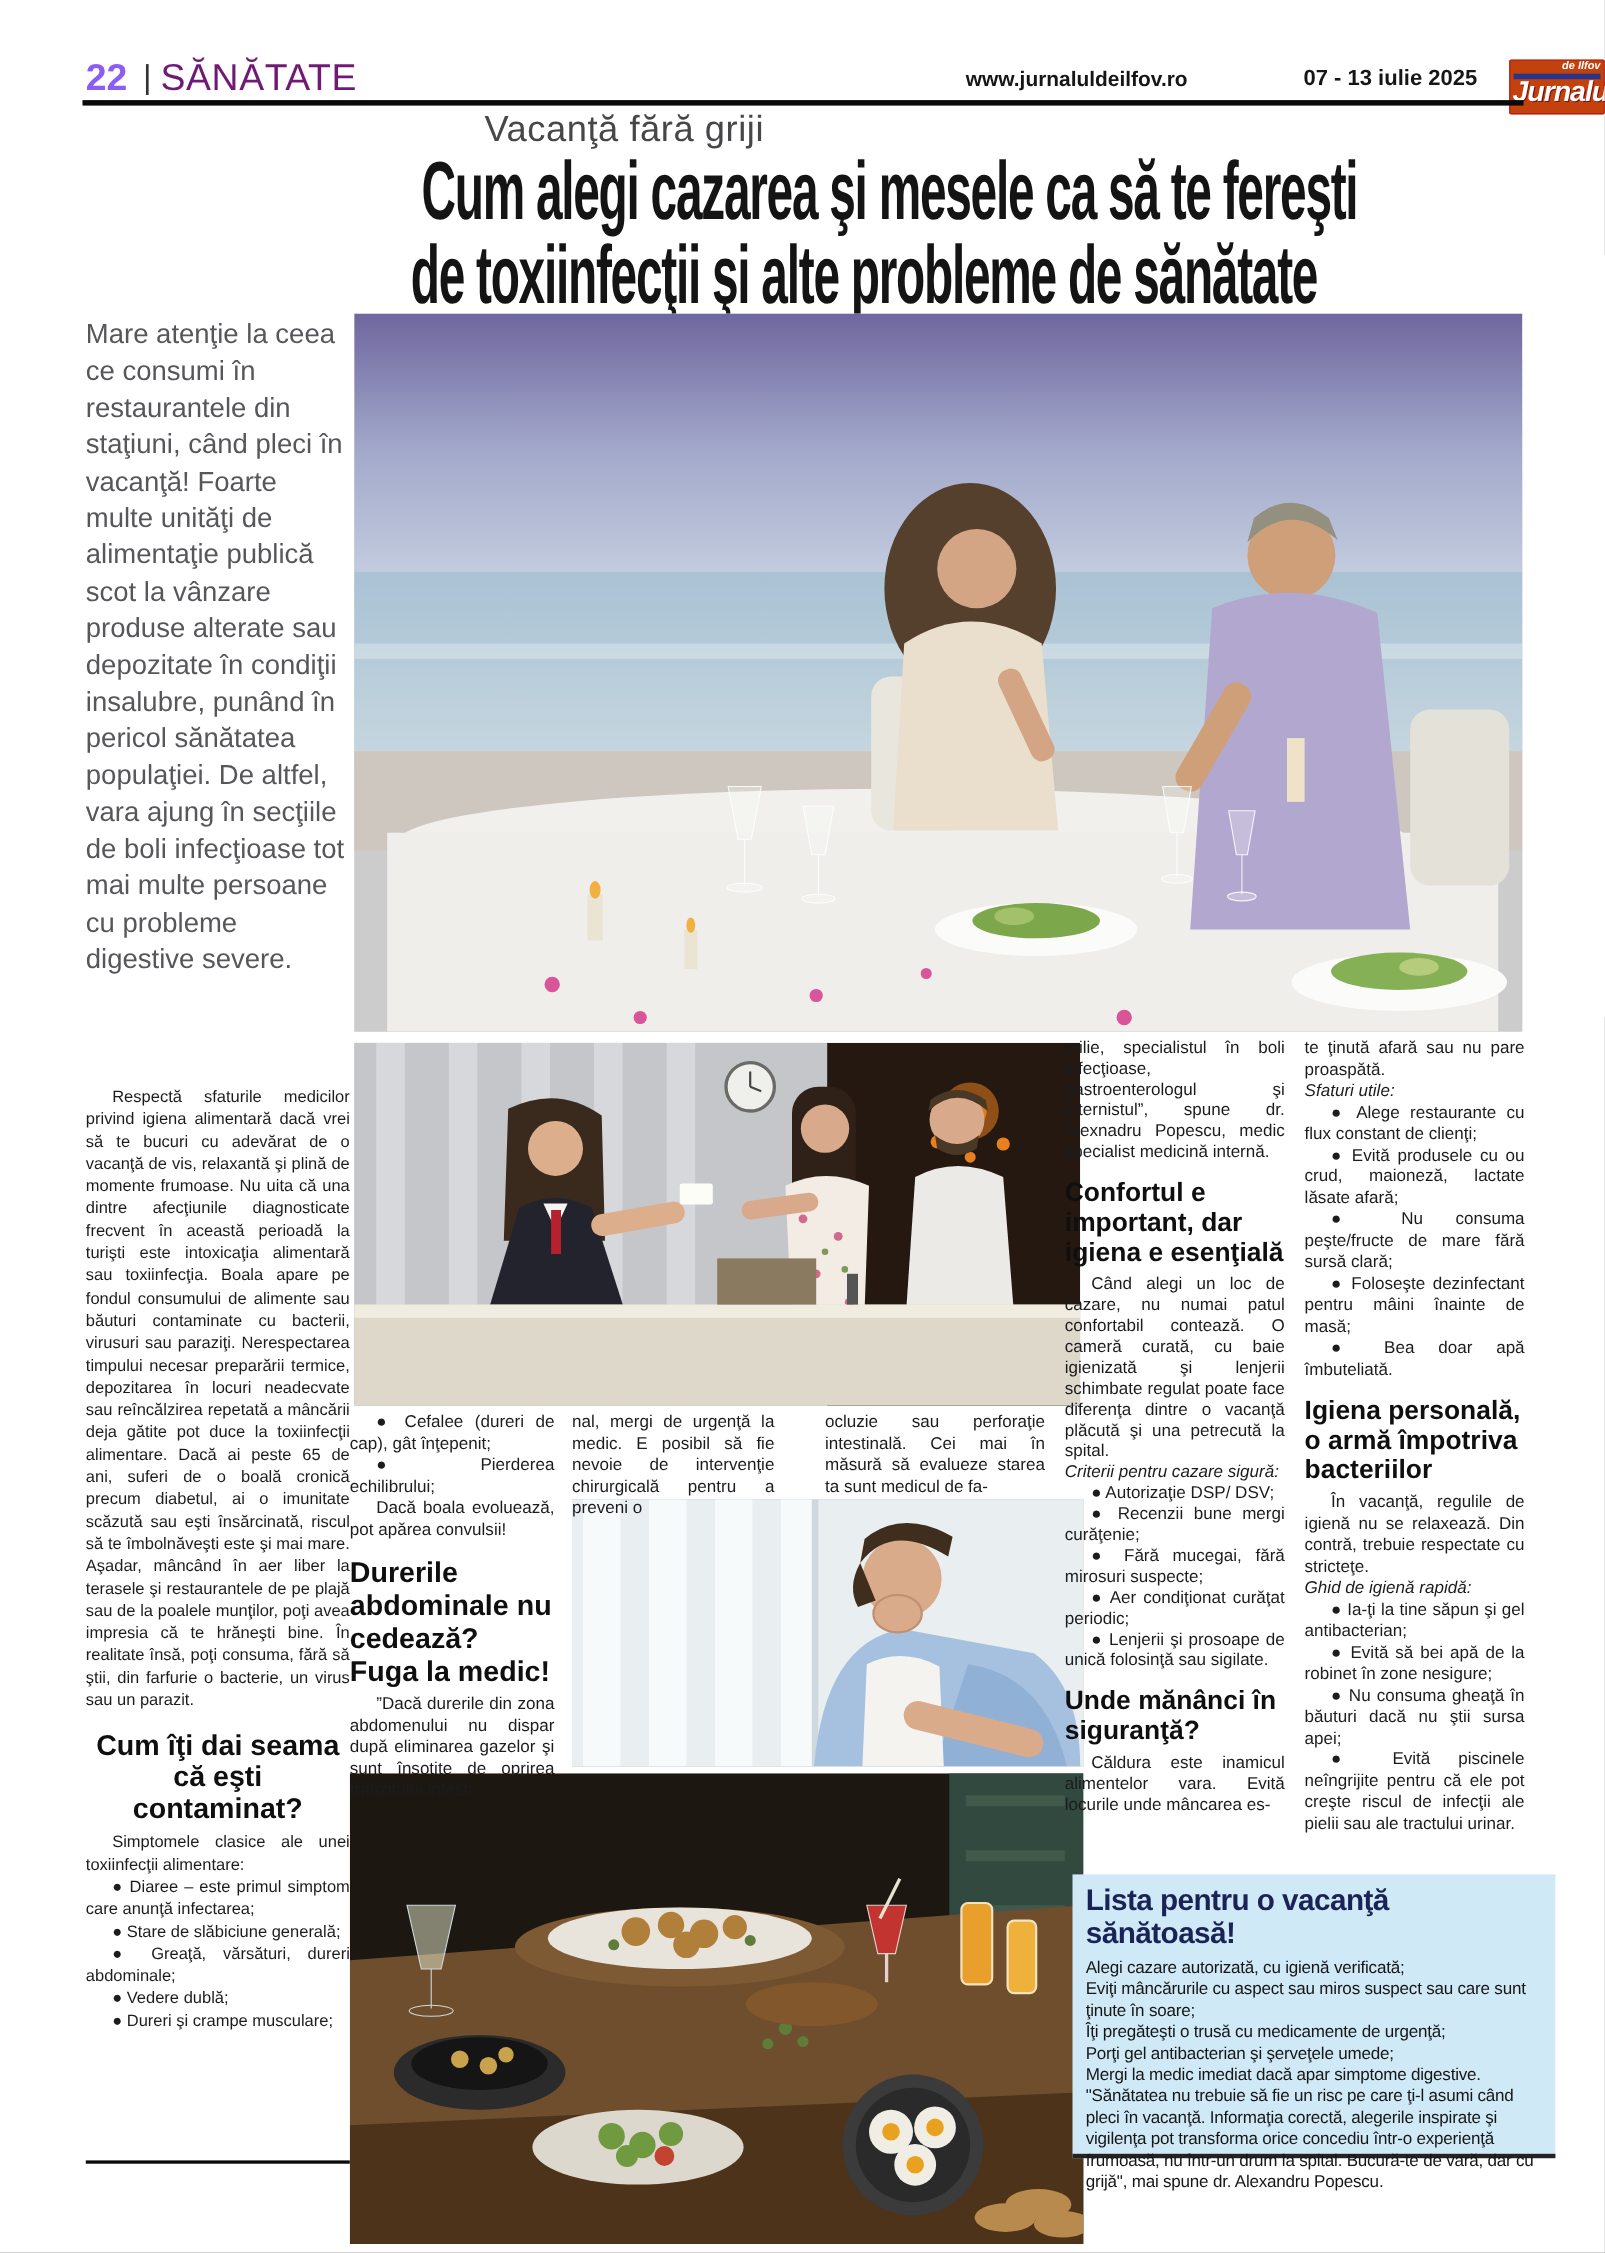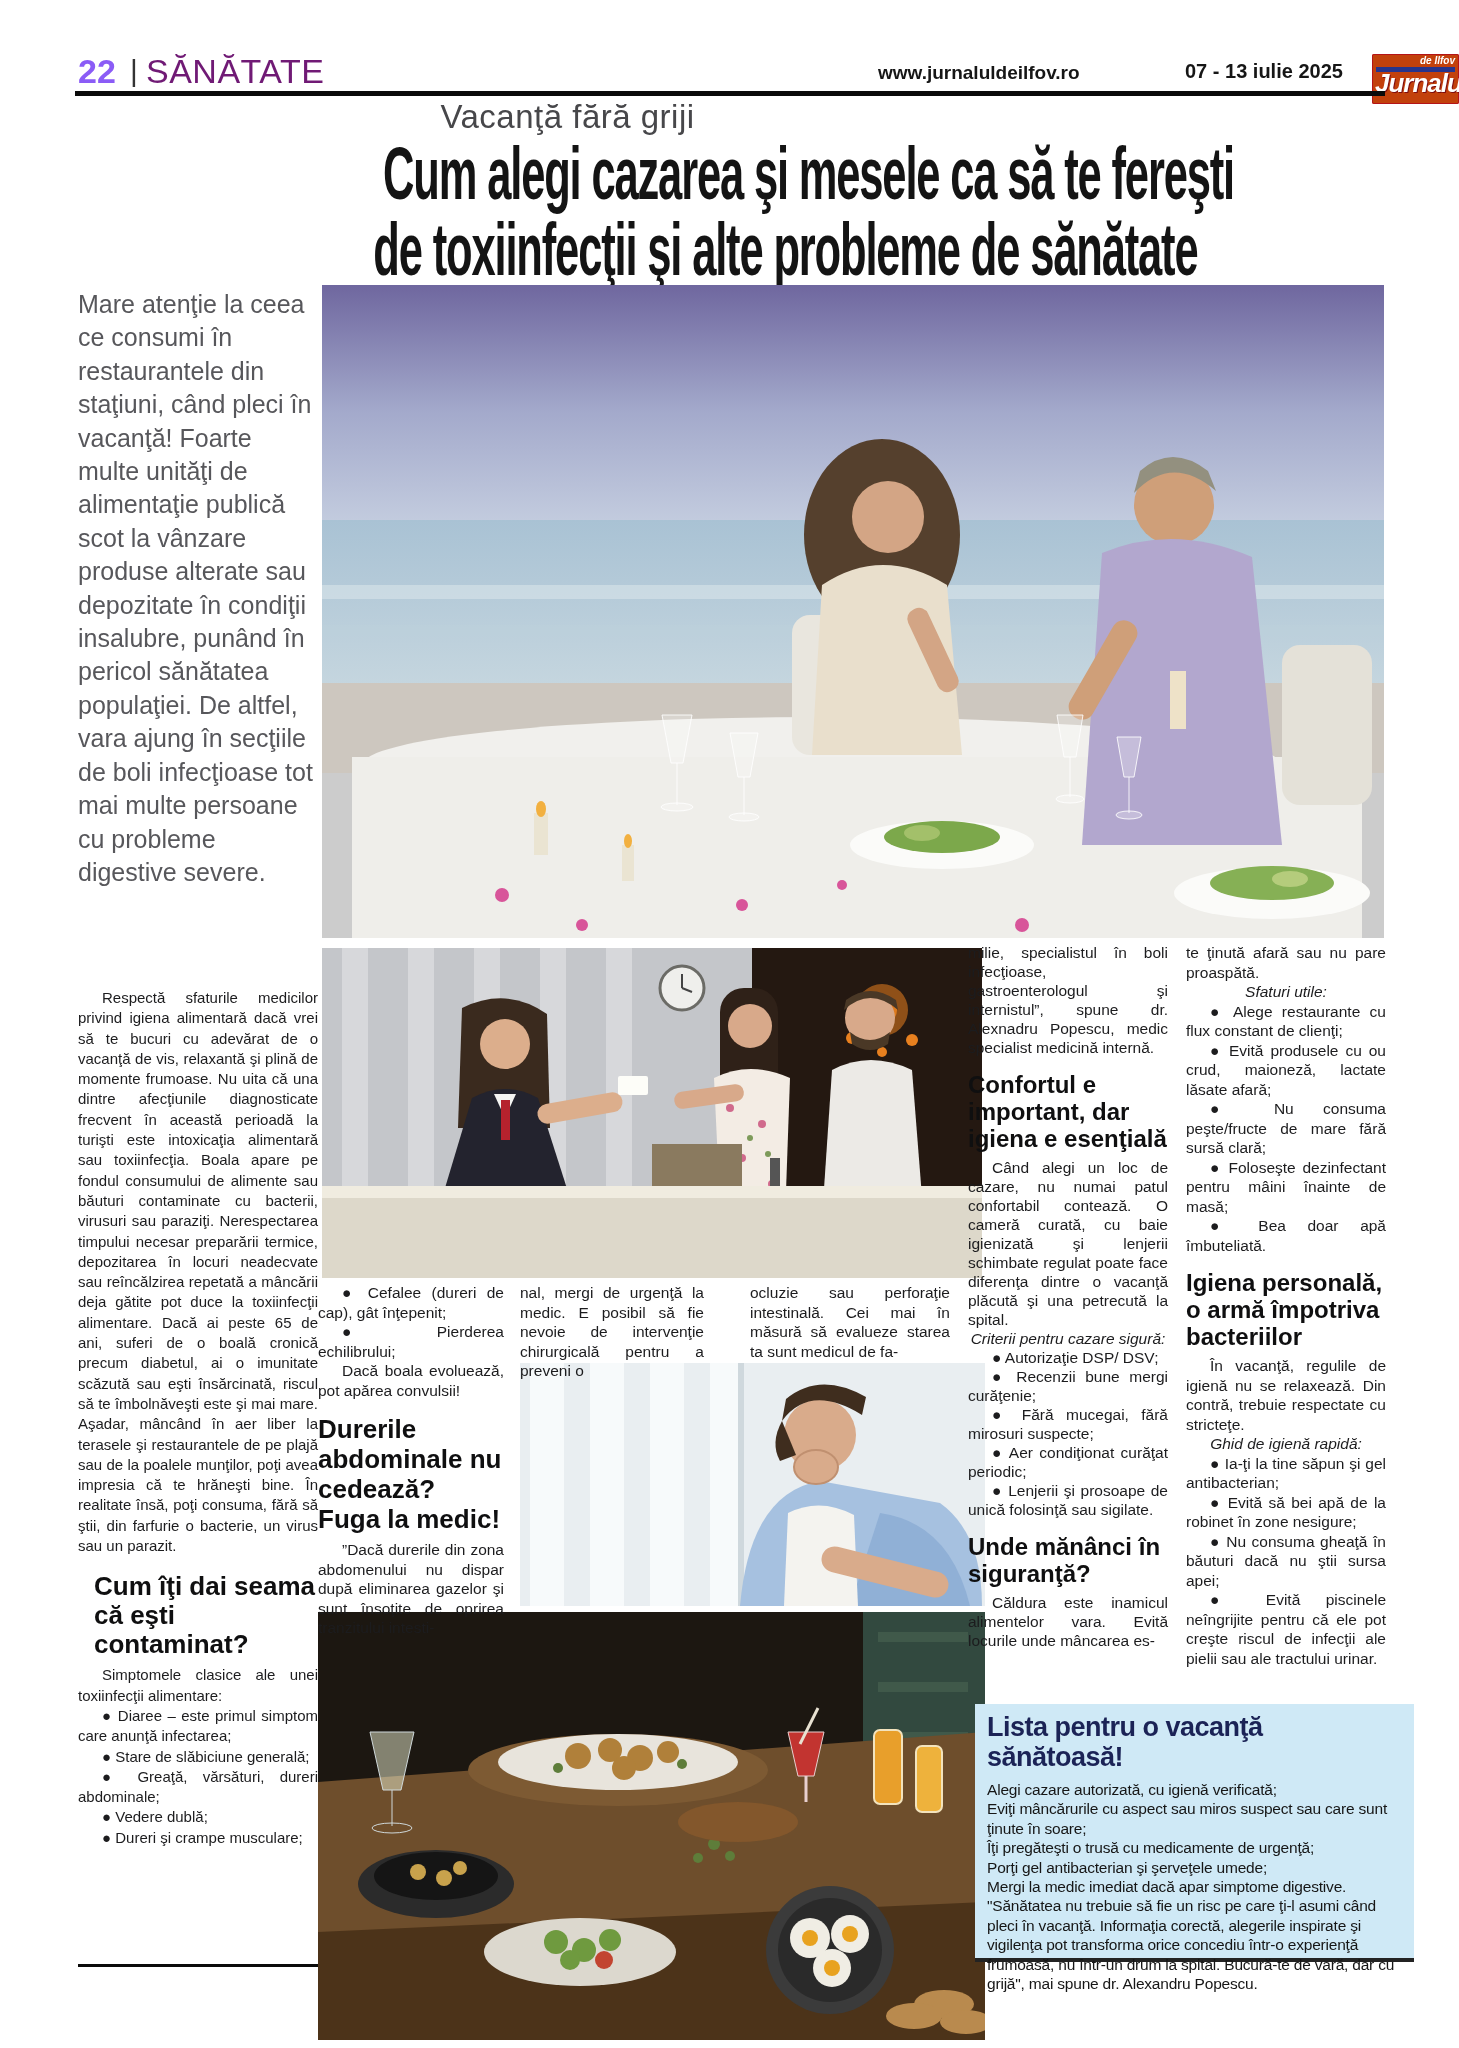--- a/index.html
+++ b/index.html
@@ -26,22 +26,22 @@
   .hline>span{display:inline-block;transform:scaleX(.58);transform-origin:50% 50%;}
   .hl1{top:135px;} .hl2{top:211px;}
   
   .lead{left:78px;top:288px;width:238px;font-size:25px;line-height:33.4px;color:#57575b;text-align:left;}
   .col{text-align:justify;font-size:15.5px;line-height:19.5px;color:#1c1c1e;}
   .col p{margin:0;text-indent:24px;}
   .col p.cont{text-indent:0;}
   .col1{left:78px;top:988px;width:240px;font-size:15px;line-height:20.3px;}
   .colhead{font-weight:bold;font-style:normal;text-align:left;text-indent:0;color:#0f0f10;
            font-size:24px;line-height:27px;margin:14px 0 6px 0;}
-  .col1 .colhead{font-size:26px;line-height:29px;margin:16px 0 6px 16px;}
-  .icen{text-align:center;font-style:italic;text-indent:0 !important;}
+  .col1 .colhead{font-size:26px;line-height:29px;margin:16px 0 6px 0;text-align:center;}
+  .icen{font-style:italic;text-indent:0 !important;}
   .col2{left:318px;top:1283px;width:186px;}
   .col3{left:520px;top:1283px;width:184px;}
   .col4{left:750px;top:1283px;width:200px;}
   .col5{left:968px;top:943px;width:200px;line-height:19px;}
   .col6{left:1186px;top:943px;width:200px;}
   .endrule{left:78px;top:1964px;width:240px;height:3px;background:#0a0a0a;}
   
   figure.photo{margin:0;padding:0;overflow:hidden;background:#ccc;}
   .ph-beach{left:322px;top:285px;width:1062px;height:653px;}
   .ph-reception{left:322px;top:948px;width:660px;height:330px;}

